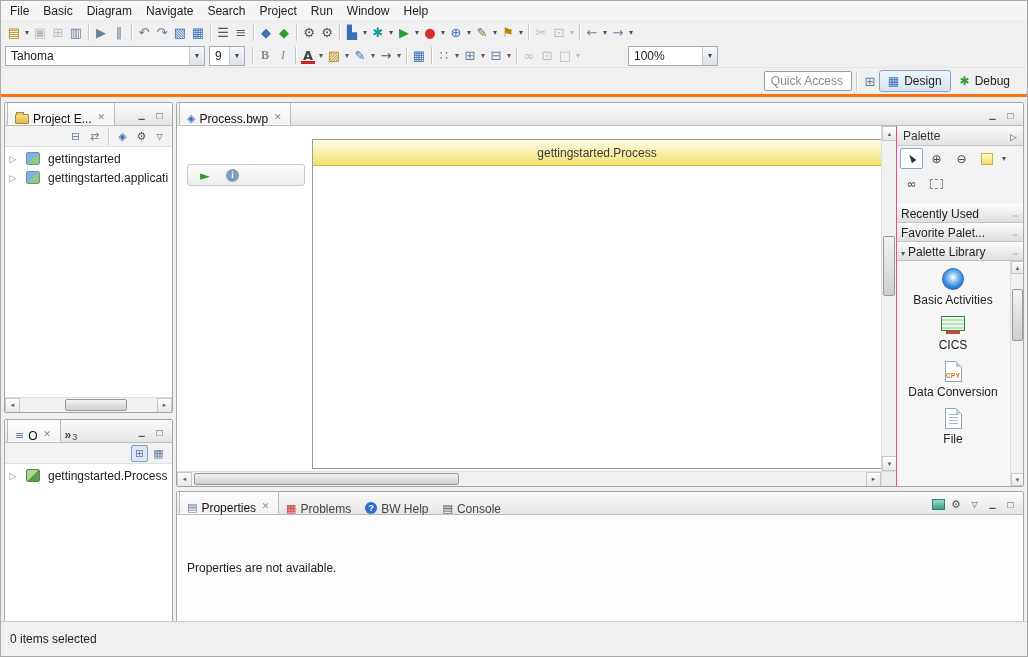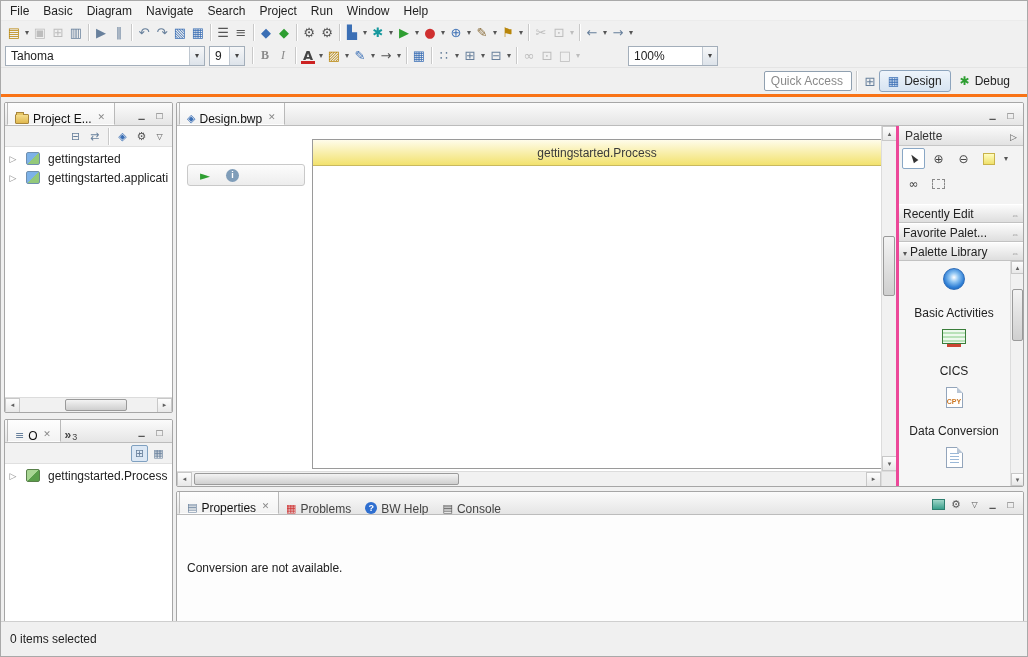--- a/index.html
+++ b/index.html
@@ -92,38 +92,38 @@
   .dbody{flex:1}
   .float-tb{position:absolute;left:10px;top:38px;width:118px;height:22px;background:linear-gradient(#fcfcfc,#ededed);border:1px solid #c9c9c9;border-radius:3px;display:flex;align-items:center;gap:12px;padding:0 8px}
   .info-ico{width:13px;height:13px;border-radius:50%;background:#7f9db9;color:#fff;font-size:9px;line-height:13px;text-align:center;font-weight:bold}
   .cvs{position:absolute;top:0;right:0;bottom:15px;width:15px;display:flex;flex-direction:column;background:#f1f1f1;border-left:1px solid #dcdcdc}
   .cvs .sthumb{left:1px;right:1px;top:95px;height:60px}
   .chs{position:absolute;left:0;right:15px;bottom:0}
   .chs .sthumb{left:2px;width:265px}
   .corner{position:absolute;right:0;bottom:0;width:15px;height:15px;background:#ececec;border-left:1px solid #dcdcdc;border-top:1px solid #dcdcdc}
 
   
-  .palette{width:127px;border-left:3px solid #ec4899;background:#f3f3f3;display:flex;flex-direction:column}
+  .palette{width:127px;border-left:1px solid #ec4899;background:#f3f3f3;display:flex;flex-direction:column}
   .pal-header{height:20px;display:flex;align-items:center;padding:0 6px;background:linear-gradient(#fafafa,#e2e2e2);border-bottom:1px solid #c6c6c6;color:#333}
   .pal-arrow{margin-left:auto}
   .pal-arrow::after{content:"▷";font-size:9px;color:#555}
   .pal-tools{display:flex;align-items:center;gap:2px;padding:2px 3px}
   .pal-tool{display:inline-flex;align-items:center;justify-content:center;width:23px;height:21px;font-family:"DejaVu Sans",sans-serif;font-size:12px;color:#444;border:1px solid transparent}
   .pal-tool.pressed{background:#fff;border:1px solid #89a7c5;border-radius:2px}
   .rot{display:inline-block;transform:rotate(-125deg);font-size:11px;color:#333}
   .note-ico{width:12px;height:12px;background:linear-gradient(#fffdc0,#efe06a);border:1px solid #c9b34a}
   .marquee-ico{width:13px;height:10px;border:1px dashed #888}
   .pal-drawer{height:19px;display:flex;align-items:center;gap:3px;padding:0 4px;background:linear-gradient(#fbfbfb,#dedede);border-top:1px solid #fff;border-bottom:1px solid #c2c2c2;white-space:nowrap;overflow:hidden;color:#222}
   .pal-drawer.first{margin-top:8px}
   .dtri::after{content:"▾";font-size:8px;color:#555}
   .pin{margin-left:auto}
   .pin::after{content:"⇔";font-size:8px;color:#888}
   .pal-items{flex:1;position:relative;background:#f6f6f6;padding-top:7px;overflow:hidden}
   .pal-item{display:flex;flex-direction:column;align-items:center;margin:0 14px 9px 0;cursor:default}
-  .pal-item .plabel{margin-top:16px;color:#222;white-space:nowrap}
+  .pal-item .plabel{margin-top:3px;color:#222;white-space:nowrap}
   .ba-ico{width:22px;height:22px;border-radius:50%;border:1px solid #2f6db8;background:radial-gradient(circle at 50% 42%,#ffffff 0%,#8ec4f2 30%,#2f7fd6 65%,#0d55ad 100%)}
   .cics-ico{width:24px;height:15px;border:1px solid #3a7d3a;background:repeating-linear-gradient(180deg,#eef9ee 0 2px,#b9e2b9 2px 4px);position:relative;margin-bottom:4px}
   .cics-ico::after{content:"";position:absolute;left:4px;right:4px;bottom:-4px;height:3px;background:#cc4433}
   .doc-ico{width:17px;height:21px;background:#fff;border:1px solid #93a5bb;position:relative}
   .doc-ico::before{content:"";position:absolute;top:-1px;right:-1px;width:0;height:0;border-style:solid;border-width:0 6px 6px 0;border-color:#f6f6f6 #f6f6f6 #b9c6d6 #b9c6d6}
   .doc-ico.file::after{content:"";position:absolute;left:3px;right:3px;top:5px;height:11px;background:repeating-linear-gradient(180deg,#9ab8d8 0 1px,transparent 1px 3px)}
   .cpy{position:absolute;left:0;right:0;bottom:2px;text-align:center;font-size:7px;font-weight:bold;color:#cc7722}
   .pvs{position:absolute;top:0;right:0;bottom:0;width:13px;display:flex;flex-direction:column;background:#f1f1f1;border-left:1px solid #dcdcdc}
   .pvs .sbtn{width:13px;height:13px}
   .pvs .sthumb{left:1px;right:1px;top:15px;height:52px}
@@ -330,21 +330,21 @@
           <span class="nico p3"></span>
           <span>gettingstarted.Process</span>
         </div>
       </div>
     </div>
 
     <div class="panel ed">
       <div class="tabbar">
         <span class="tab sel">
           <span class="tico blue">◈</span>
-          <span>Design.bwp</span>
+          <span>Process.bwp</span>
           <span class="x"></span>
         </span>
         <span class="winbtns">
           <span class="winbtn min"></span>
           <span class="winbtn max"></span>
         </span>
       </div>
       <div class="edbody">
         <div class="canvas">
           <div class="diagram">
@@ -390,21 +390,21 @@
               </span>
             <span class="dd"></span>
           </div>
           <div class="pal-tools">
             <span class="pal-tool blue">∞</span>
             <span class="pal-tool">
                 <span class="marquee-ico"></span>
               </span>
           </div>
           <div class="pal-drawer first">
-            <span>Recently Edit</span>
+            <span>Recently Used</span>
             <span class="pin"></span>
           </div>
           <div class="pal-drawer">
             <span>Favorite Palet...</span>
             <span class="pin"></span>
           </div>
           <div class="pal-drawer">
             <span class="dtri"></span>
             <span>Palette Library</span>
             <span class="pin"></span>
@@ -461,21 +461,21 @@
         </span>
         <span class="winbtns">
           <span class="pinv"></span>
           <span class="ti gray" style="width:16px;height:14px;font-size:11px">⚙</span>
           <span class="winbtn vmenu"></span>
           <span class="winbtn min"></span>
           <span class="winbtn max"></span>
         </span>
       </div>
       <div class="pcontent">
-        <span>Conversion are not available.</span>
+        <span>Properties are not available.</span>
       </div>
     </div>
 
   </div>
 
   <div class="statusbar">
     <span>0 items selected</span>
   </div>
 
 </div>

